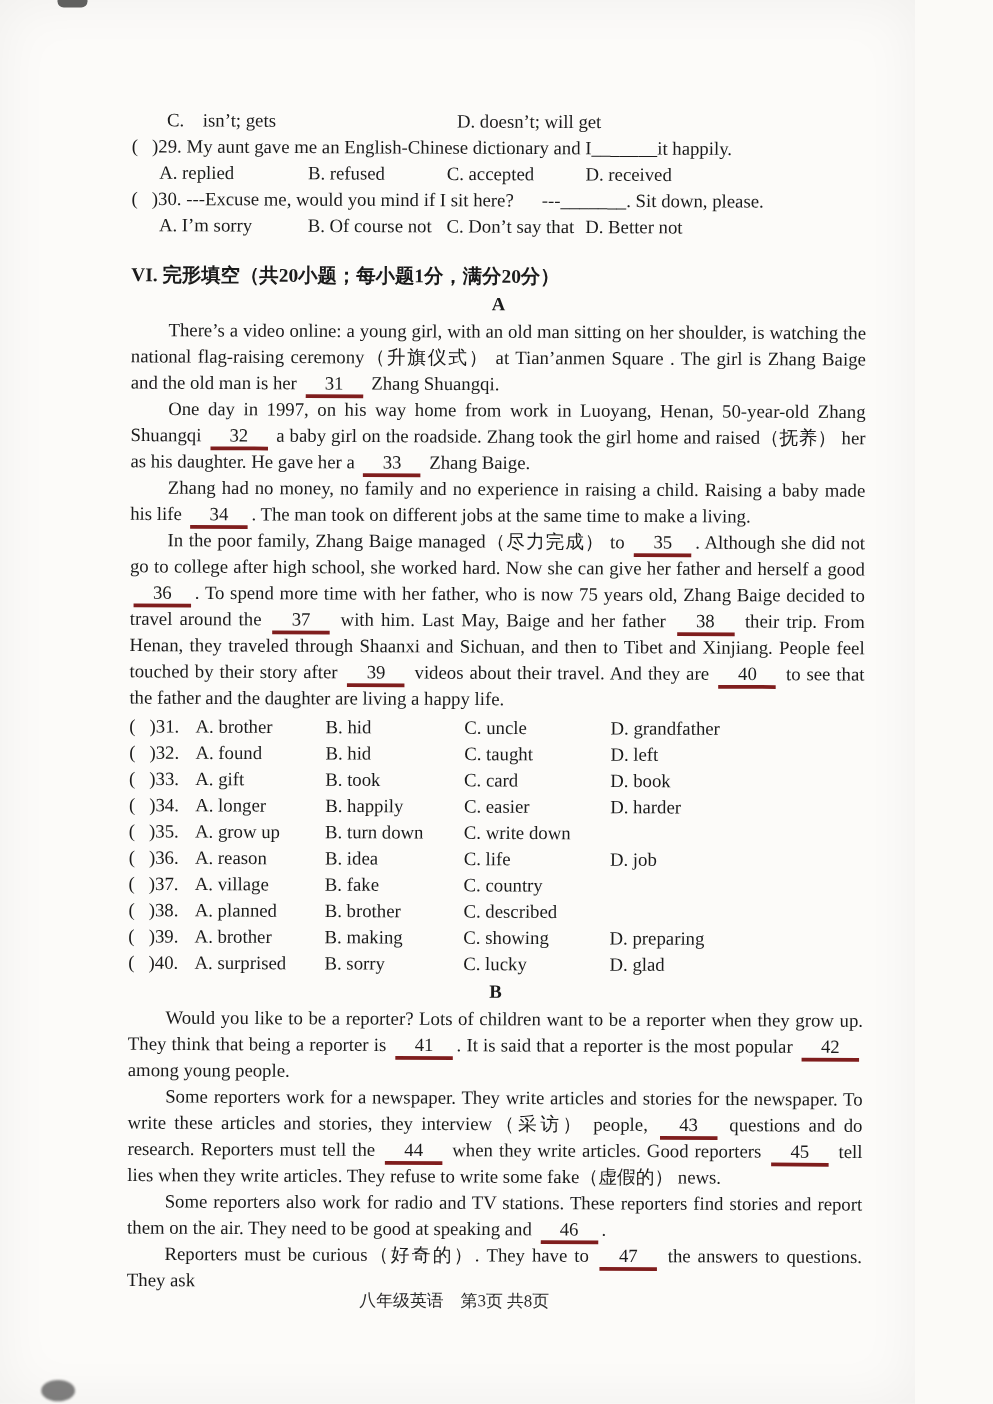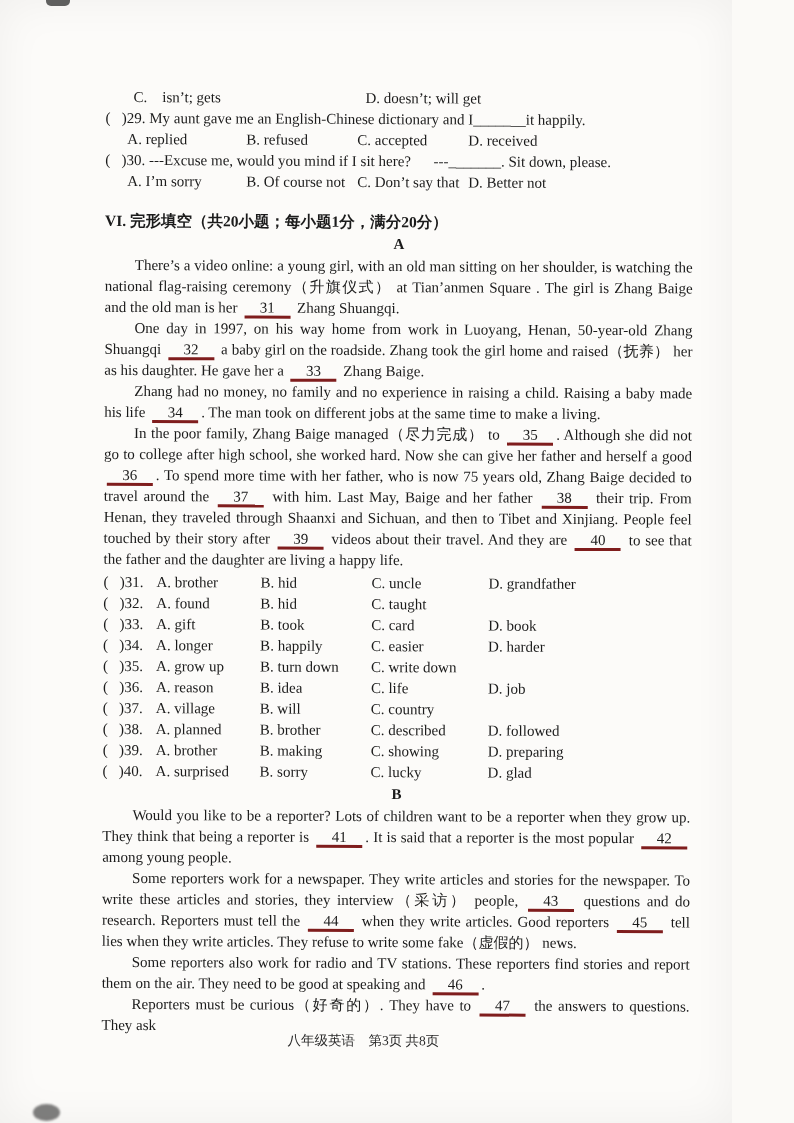--- a/index.html
+++ b/index.html
@@ -146,20 +146,21 @@
             <span class="opt opt-a">A. brother</span>
             <span class="opt opt-b">B. hid</span>
             <span class="opt opt-c">C. uncle</span>
             <span class="opt opt-d">D. grandfather</span>
           </div>
           <div class="opt-row">
             <span class="opt opt-num">(&nbsp;&nbsp;&nbsp;)32.</span>
             <span class="opt opt-a">A. found</span>
             <span class="opt opt-b">B. hid</span>
             <span class="opt opt-c">C. taught</span>
+            <span class="opt opt-d">D. left</span>
           </div>
           <div class="opt-row">
             <span class="opt opt-num">(&nbsp;&nbsp;&nbsp;)33.</span>
             <span class="opt opt-a">A. gift</span>
             <span class="opt opt-b">B. took</span>
             <span class="opt opt-c">C. card</span>
             <span class="opt opt-d">D. book</span>
           </div>
           <div class="opt-row">
             <span class="opt opt-num">(&nbsp;&nbsp;&nbsp;)34.</span>
@@ -177,29 +178,28 @@
           <div class="opt-row">
             <span class="opt opt-num">(&nbsp;&nbsp;&nbsp;)36.</span>
             <span class="opt opt-a">A. reason</span>
             <span class="opt opt-b">B. idea</span>
             <span class="opt opt-c">C. life</span>
             <span class="opt opt-d">D. job</span>
           </div>
           <div class="opt-row">
             <span class="opt opt-num">(&nbsp;&nbsp;&nbsp;)37.</span>
             <span class="opt opt-a">A. village</span>
-            <span class="opt opt-b">B. will</span>
+            <span class="opt opt-b">B. fake</span>
             <span class="opt opt-c">C. country</span>
           </div>
           <div class="opt-row">
             <span class="opt opt-num">(&nbsp;&nbsp;&nbsp;)38.</span>
             <span class="opt opt-a">A. planned</span>
             <span class="opt opt-b">B. brother</span>
             <span class="opt opt-c">C. described</span>
-            <span class="opt opt-d">D. followed</span>
           </div>
           <div class="opt-row">
             <span class="opt opt-num">(&nbsp;&nbsp;&nbsp;)39.</span>
             <span class="opt opt-a">A. brother</span>
             <span class="opt opt-b">B. making</span>
             <span class="opt opt-c">C. showing</span>
             <span class="opt opt-d">D. preparing</span>
           </div>
           <div class="opt-row">
             <span class="opt opt-num">(&nbsp;&nbsp;&nbsp;)40.</span>

